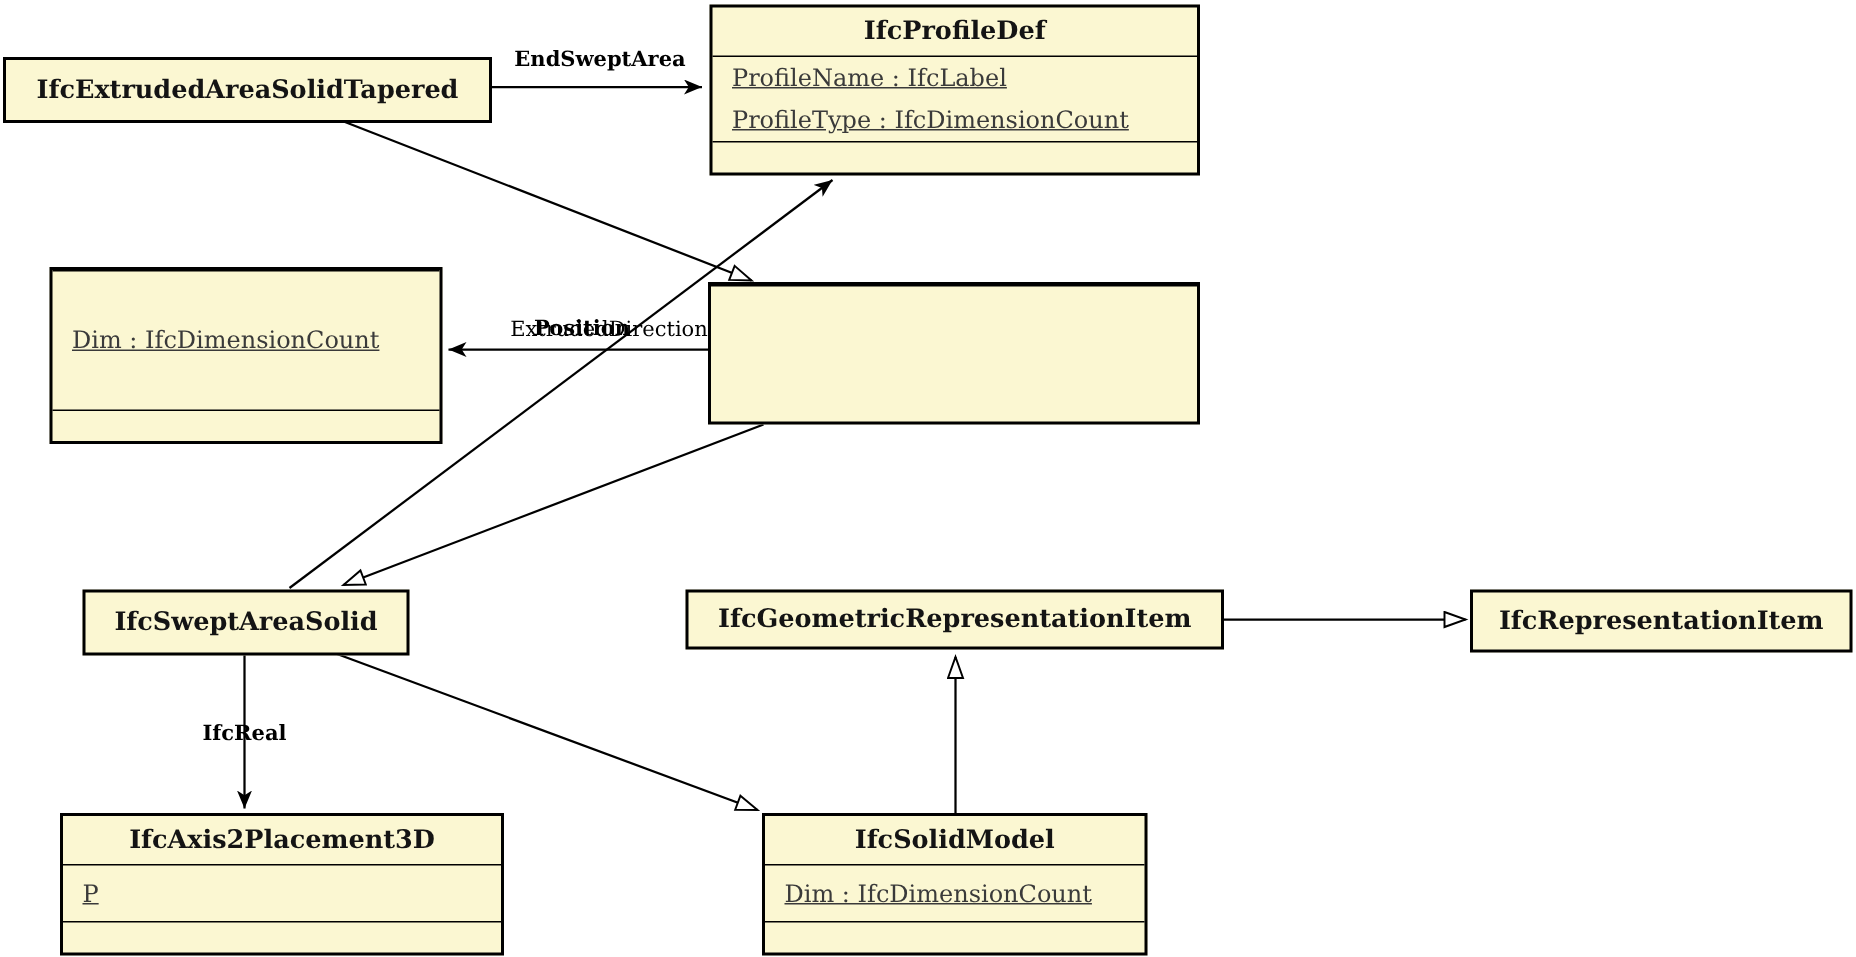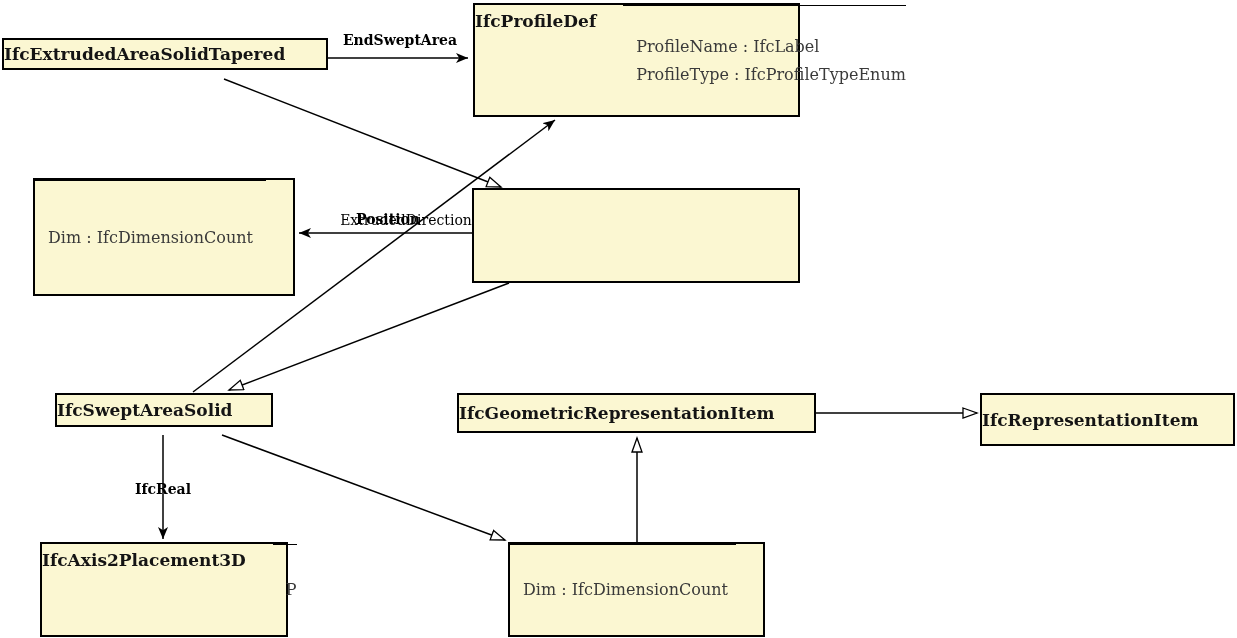--- a/index.html
+++ b/index.html
@@ -19,43 +19,42 @@
     font-family:"DejaVu Serif","Liberation Serif",serif;
   }
   #edges{position:absolute;left:0;top:0;width:1237px;height:638px;z-index:1;}
   #edges line{stroke:var(--edge);stroke-width:1.5;}
   .uml-box{
     position:absolute;
     box-sizing:border-box;
     background:var(--box-fill);
     border:2px solid var(--box-border);
     display:flex;
-    flex-direction:row;
+    flex-direction:column;
     z-index:2;
-    gap:27px;
   }
   .uml-title{
     flex:0 0 auto;
     height:32px;
     display:flex;align-items:center;justify-content:center;
     font-weight:bold;
     font-size:17px;
     color:var(--title-text);
     white-space:nowrap;
   }
   .uml-box.single .uml-title{height:100%;}
   .uml-attrs{
     flex:1 1 auto;
     border-top:1px solid var(--box-border);
     display:flex;flex-direction:column;justify-content:center;
     padding-left:13px;
     font-size:16px;
     color:var(--attr-text);
   }
-  .uml-attrs .attr{line-height:28px;white-space:nowrap;}
+  .uml-attrs .attr{line-height:28px;white-space:nowrap;text-decoration:underline;}
   .uml-footer{
     flex:0 0 auto;
     height:20px;
     border-top:1px solid var(--box-border);
   }
   .edge-label{
     position:absolute;
     transform:translate(-50%,-50%);
     font-size:14px;
     font-weight:bold;
@@ -93,65 +92,66 @@
 
     <line x1="163" y1="435" x2="163" y2="539" marker-end="url(#m-arrow)"></line>
 
     <line x1="222" y1="435" x2="505" y2="540" marker-end="url(#m-tri)"></line>
 
     <line x1="637" y1="542" x2="637" y2="438" marker-end="url(#m-tri)"></line>
 
     <line x1="816" y1="413" x2="977" y2="413" marker-end="url(#m-tri)"></line>
   </svg>
 
-  <div class="uml-box single" style="left:2px;top:38px;width:326px;height:32px">
+  <div class="uml-box single" style="left:2px;top:38px;width:326px;height:44px">
     <div class="uml-title">IfcExtrudedAreaSolidTapered</div>
   </div>
 
   <div class="uml-box" style="left:473px;top:3px;width:327px;height:114px">
     <div class="uml-title">IfcProfileDef</div>
     <div class="uml-attrs">
       <div class="attr">ProfileName : IfcLabel</div>
-      <div class="attr">ProfileType : IfcProfileTypeEnum</div>
+      <div class="attr">ProfileType : IfcDimensionCount</div>
     </div>
     <div class="uml-footer"></div>
   </div>
 
   <div class="uml-box" style="left:33px;top:178px;width:262px;height:118px">
     <div class="uml-attrs">
       <div class="attr">Dim : IfcDimensionCount</div>
     </div>
     <div class="uml-footer"></div>
   </div>
 
   <div class="uml-box" style="left:472px;top:188px;width:328px;height:95px">
     <div class="uml-footer"></div>
   </div>
 
-  <div class="uml-box single" style="left:55px;top:393px;width:218px;height:34px">
+  <div class="uml-box single" style="left:55px;top:393px;width:218px;height:44px">
     <div class="uml-title">IfcSweptAreaSolid</div>
   </div>
 
   <div class="uml-box single" style="left:457px;top:393px;width:359px;height:40px">
     <div class="uml-title">IfcGeometricRepresentationItem</div>
   </div>
 
-  <div class="uml-box single" style="left:980px;top:393px;width:255px;height:53px">
+  <div class="uml-box single" style="left:980px;top:393px;width:255px;height:42px">
     <div class="uml-title">IfcRepresentationItem</div>
   </div>
 
-  <div class="uml-box" style="left:40px;top:542px;width:248px;height:95px">
+  <div class="uml-box" style="left:40px;top:542px;width:296px;height:95px">
     <div class="uml-title">IfcAxis2Placement3D</div>
     <div class="uml-attrs">
       <div class="attr">P</div>
     </div>
     <div class="uml-footer"></div>
   </div>
 
   <div class="uml-box" style="left:508px;top:542px;width:257px;height:95px">
+    <div class="uml-title">IfcSolidModel</div>
     <div class="uml-attrs">
       <div class="attr">Dim : IfcDimensionCount</div>
     </div>
     <div class="uml-footer"></div>
   </div>
 
   <div class="edge-label" style="left:400px;top:40px">EndSweptArea</div>
 
   <div class="edge-label normal" style="left:406px;top:220px">ExtrudedDirection</div>
 

